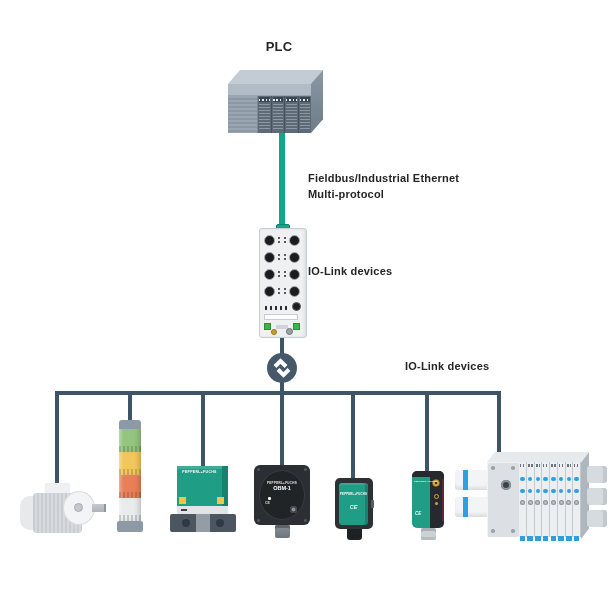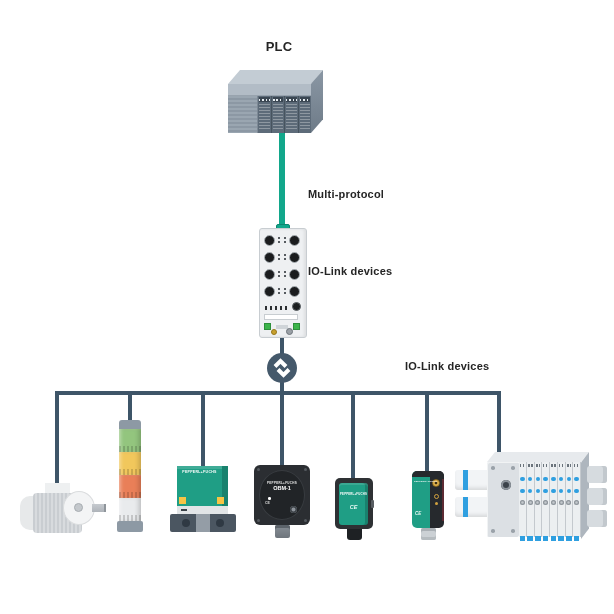--- a/index.html
+++ b/index.html
@@ -169,21 +169,21 @@
   <div class="line" style="left:55px;top:391px;width:446px;height:4px;"></div>
   <div class="line" style="left:55px;top:391px;width:4px;height:93px;"></div>
   <div class="line" style="left:128px;top:391px;width:4px;height:31px;"></div>
   <div class="line" style="left:201px;top:391px;width:4px;height:76px;"></div>
   <div class="line" style="left:351px;top:391px;width:4px;height:88px;"></div>
   <div class="line" style="left:425px;top:391px;width:4px;height:81px;"></div>
   <div class="line" style="left:497px;top:391px;width:4px;height:62px;"></div>
 
   <div class="label" style="left:258px;top:39px;width:42px;text-align:center;font-size:13px;">PLC</div>
   <div class="label" style="left:308px;top:170px;line-height:16px;">
-    <br>
+    <span>Fieldbus/Industrial Ethernet</span><br>
     <span>Multi-protocol</span>
   </div>
   <div class="label" style="left:308px;top:265px;">IO-Link devices</div>
   <div class="label" style="left:405px;top:360px;">IO-Link devices</div>
 
   <div>
     <div class="plc-top"></div>
     <div class="plc-side"></div>
     <div class="plc-front">
       <div class="plc-band"></div>

